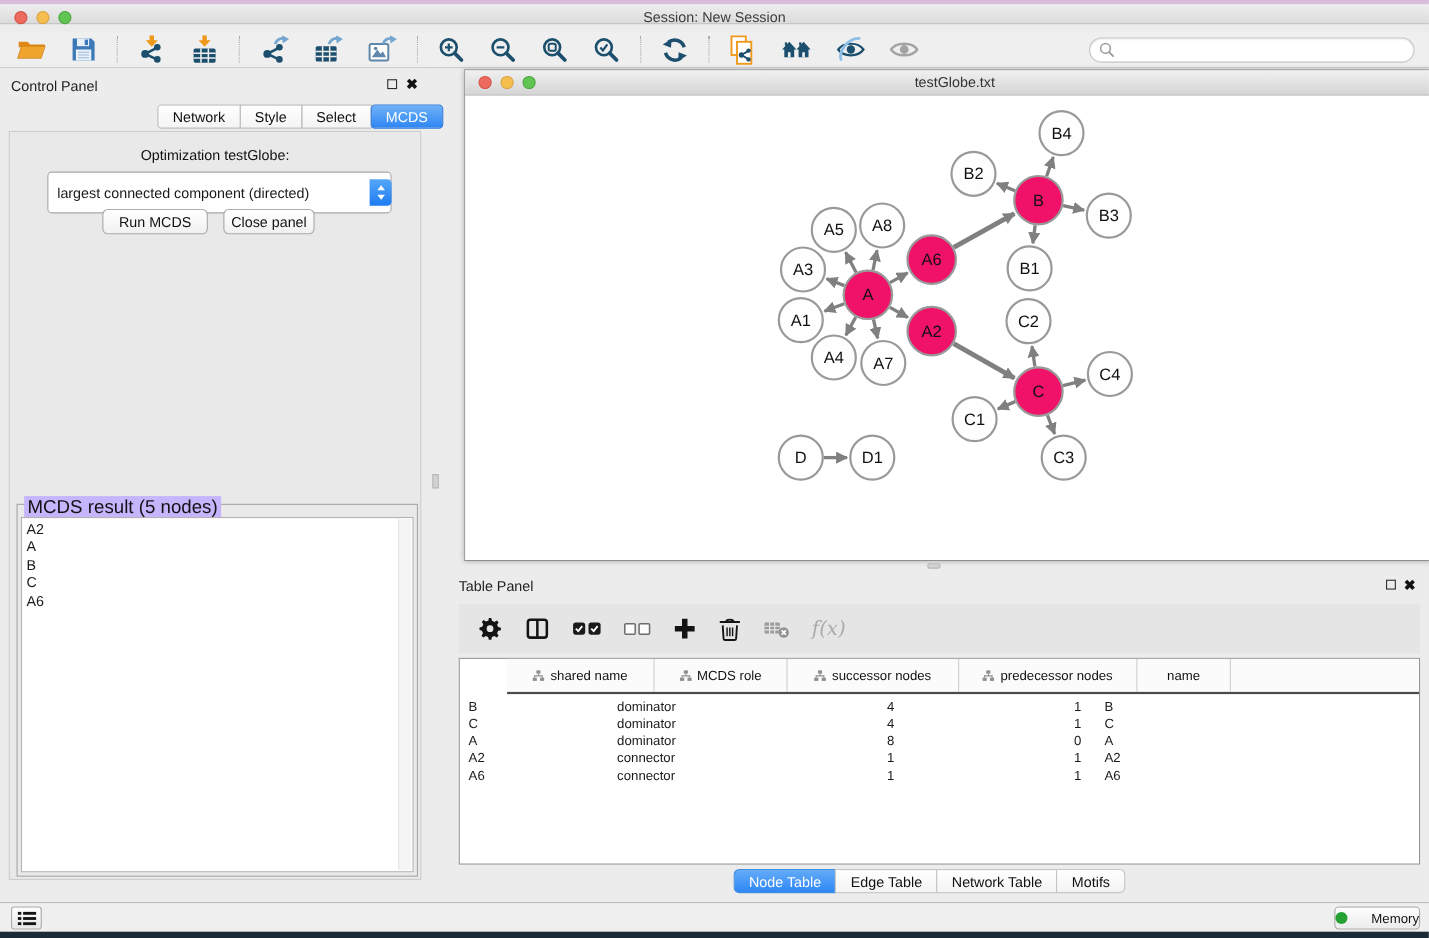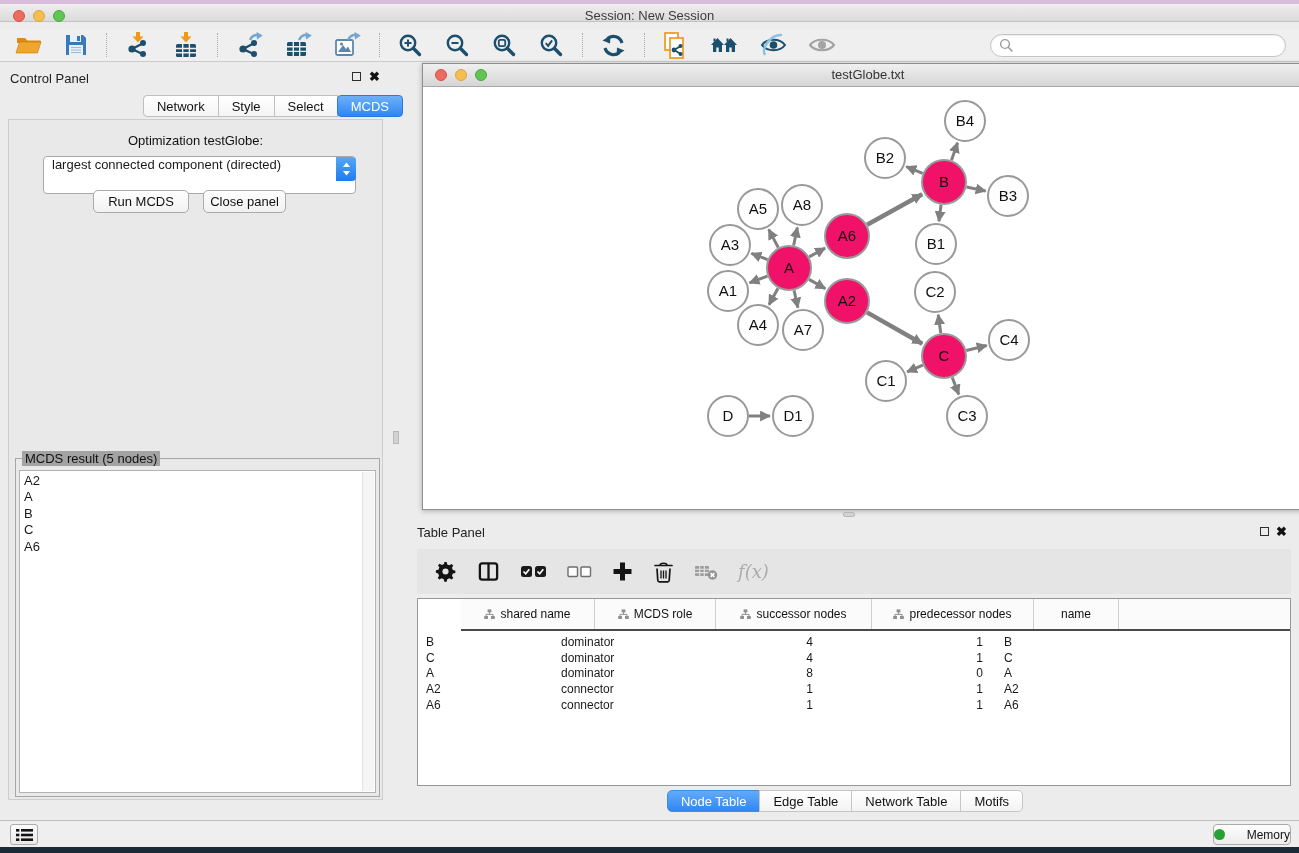--- a/index.html
+++ b/index.html
@@ -40,31 +40,31 @@
   .cp-tabs { position:absolute; top:33px; left:0; width:100%; display:flex; justify-content:flex-end; z-index:2;margin-left:12px; }
   .cp-tab { font-size:13px; height:22px; padding:0 13px; background:linear-gradient(#FFFFFF,#F4F4F4);
             border:1px solid #BFBFBF; margin-right:-1px; color:#111; cursor:pointer;
             font-family:"Liberation Sans",sans-serif; }
   .cp-tab:first-child { border-radius:4px 0 0 4px; }
   .cp-tab:last-child  { border-radius:0 4px 4px 0; }
   .cp-tab.active { background:linear-gradient(#6FB1F8,#2E86F4); color:#fff; border-color:#2E78DD; border-radius:4px; }
   .cp-content { position:absolute; left:8px; right:7px; top:57px; bottom:20px; background:#E9E9E9; border:1px solid #CDCDCD; }
   .opt-label { position:absolute; top:13px; left:0; right:0; text-align:center; color:#111; }
   .cp-select { position:absolute; left:34px; top:36px; width:313px; height:38px; background:#fff;
-               border:1px solid #A9A9A9; border-radius:4px; display:flex; cursor:pointer; }
+               border:1px solid #A9A9A9; border-radius:4px; display:flex; align-items:center; cursor:pointer; }
   .cp-select-text { flex:1; padding-left:8px; font-size:13px; white-space:nowrap; overflow:hidden; }
   .cp-select-stepper { width:20px; height:24px; margin-right:-1px; border-radius:0 4px 4px 0;
                background:linear-gradient(#55A7F8,#1E7CF2); display:flex; align-items:center; justify-content:center; }
   .cp-btn { position:absolute; top:70px; height:23px; background:linear-gradient(#FFFFFF,#F1F1F1);
             border:1px solid #ABABAB; border-radius:5px; font-size:13px; cursor:pointer;
             font-family:"Liberation Sans",sans-serif; color:#111; }
   .run-btn { left:84px; width:96px; }
   .closep-btn { left:194px; width:83px; }
   .fieldset { position:absolute; left:6px; width:365px; top:338px; height:339px; border:1px solid #A6A6A6; }
-  .fieldset legend, .fieldset .legend { position:absolute; top:-8px; left:6px; background:#a3a3a3; padding:0 3px; font-size:13px; color:#111; }
+  .fieldset legend, .fieldset .legend { position:absolute; top:-8px; left:6px; background:#c4b5fd; padding:0 3px; font-size:17px; color:#111; }
   .listbox { position:absolute; left:3px; right:3px; top:11px; bottom:3px; background:#fff;
              border:1px solid #B3B3B3; overflow:hidden; }
   .listbox ul { list-style:none; padding:2px 0 0 4px; }
   .listbox li { font-size:13px; line-height:16.4px; }
   .scrolltrack { position:absolute; top:1px; bottom:1px; right:1px; width:12px; background:#F5F5F5; border-left:1px solid #E4E4E4; }
 
   
   .net-window { position:absolute; left:422px; top:63px; width:892px; height:447px; background:#fff;
                 border:1px solid #8F8F8F; box-shadow:0 1px 5px rgba(0,0,0,.28); }
   .net-titlebar { position:relative; height:23px; background:linear-gradient(#F0F0F0,#D5D5D5); border-bottom:1px solid #A8A8A8; }

